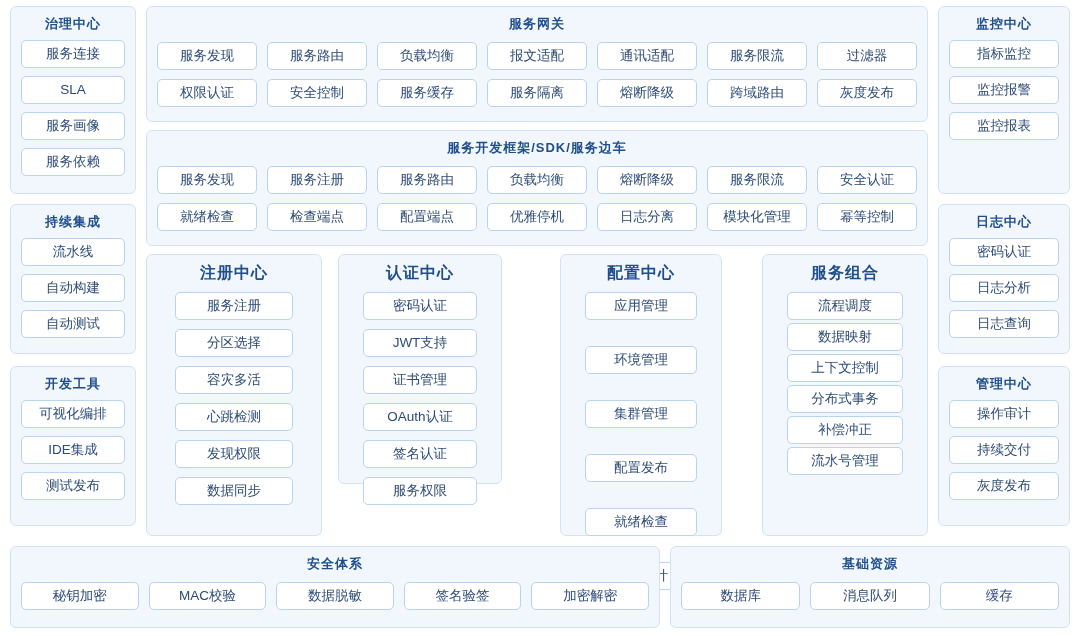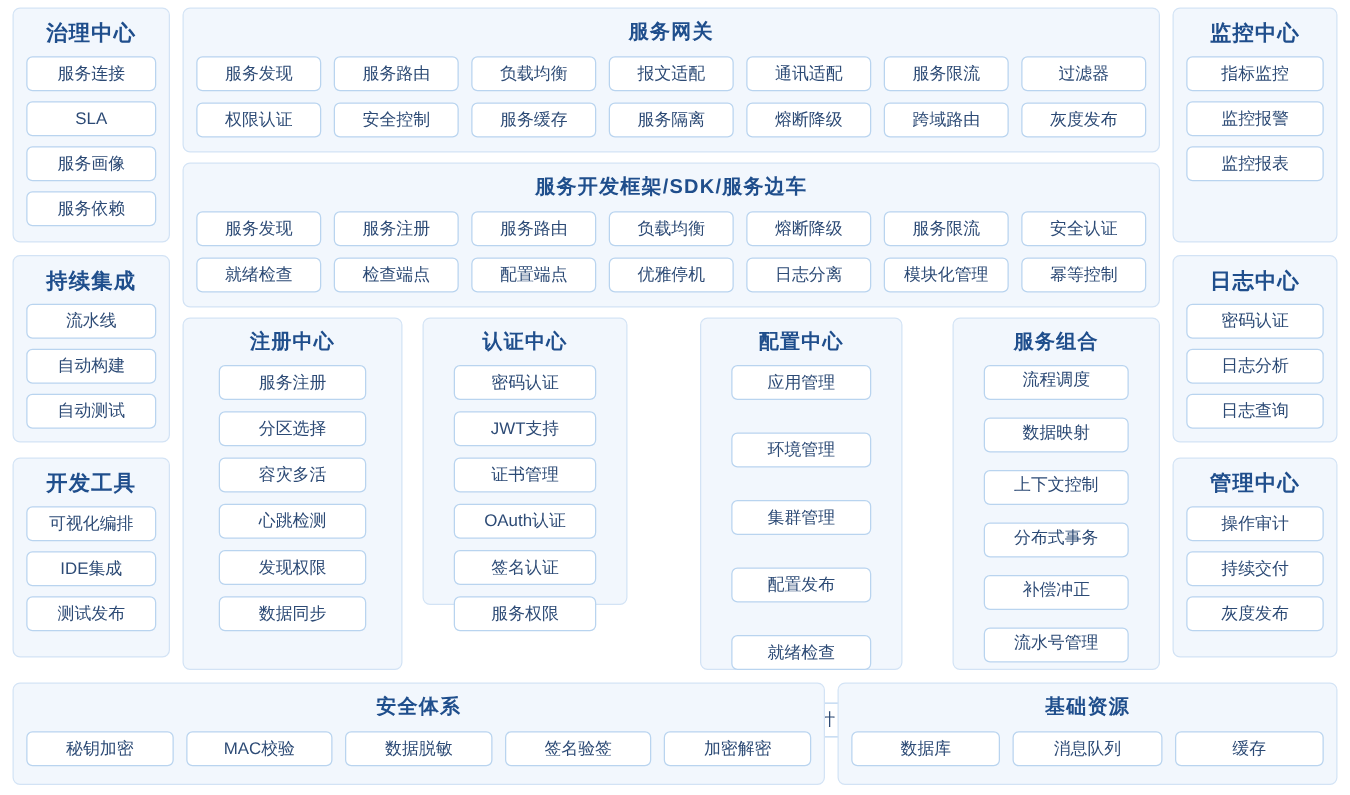--- a/index.html
+++ b/index.html
@@ -28,23 +28,23 @@
     border-radius: 6px;
     box-sizing: border-box;
     padding: 8px 10px;
   }
   .panel > .title {
     text-align: center;
     font-weight: bold;
     color: #1f4e8c;
     letter-spacing: 1px;
   }
-  .panel.small > .title { font-size: 17px; margin-bottom: 7px; }
+  .panel.small > .title { font-size: 13px; margin-bottom: 7px; }
   .panel.medium > .title { font-size: 16px; margin-bottom: 8px; }
-  .panel.wide > .title { font-size: 16px; margin-bottom: 9px; }
+  .panel.wide > .title { font-size: 13px; margin-bottom: 9px; }
 
   
   .chip {
     background: #ffffff;
     border: 1px solid #b9d4ef;
     border-radius: 5px;
     color: #2c4a75;
     font-size: 13.5px;
     text-align: center;
     line-height: 26px;
@@ -195,21 +195,21 @@
       <div class="chip">环境管理</div>
       <div class="chip">集群管理</div>
       <div class="chip">配置发布</div>
       <div class="chip">就绪检查</div>
       <div class="chip">操作审计</div>
     </div>
   </div>
 
   <div class="panel medium" id="compose">
     <div class="title">服务组合</div>
-    <div class="col-chips" style="gap:14px; padding:0 14px;font-family:Liberation Mono, monospace;">
+    <div class="col-chips" style="gap:3px; padding:0 14px;">
       <div class="chip">流程调度</div>
       <div class="chip">数据映射</div>
       <div class="chip">上下文控制</div>
       <div class="chip">分布式事务</div>
       <div class="chip">补偿冲正</div>
       <div class="chip">流水号管理</div>
     </div>
   </div>
 
   <div class="panel small" id="monitor">

